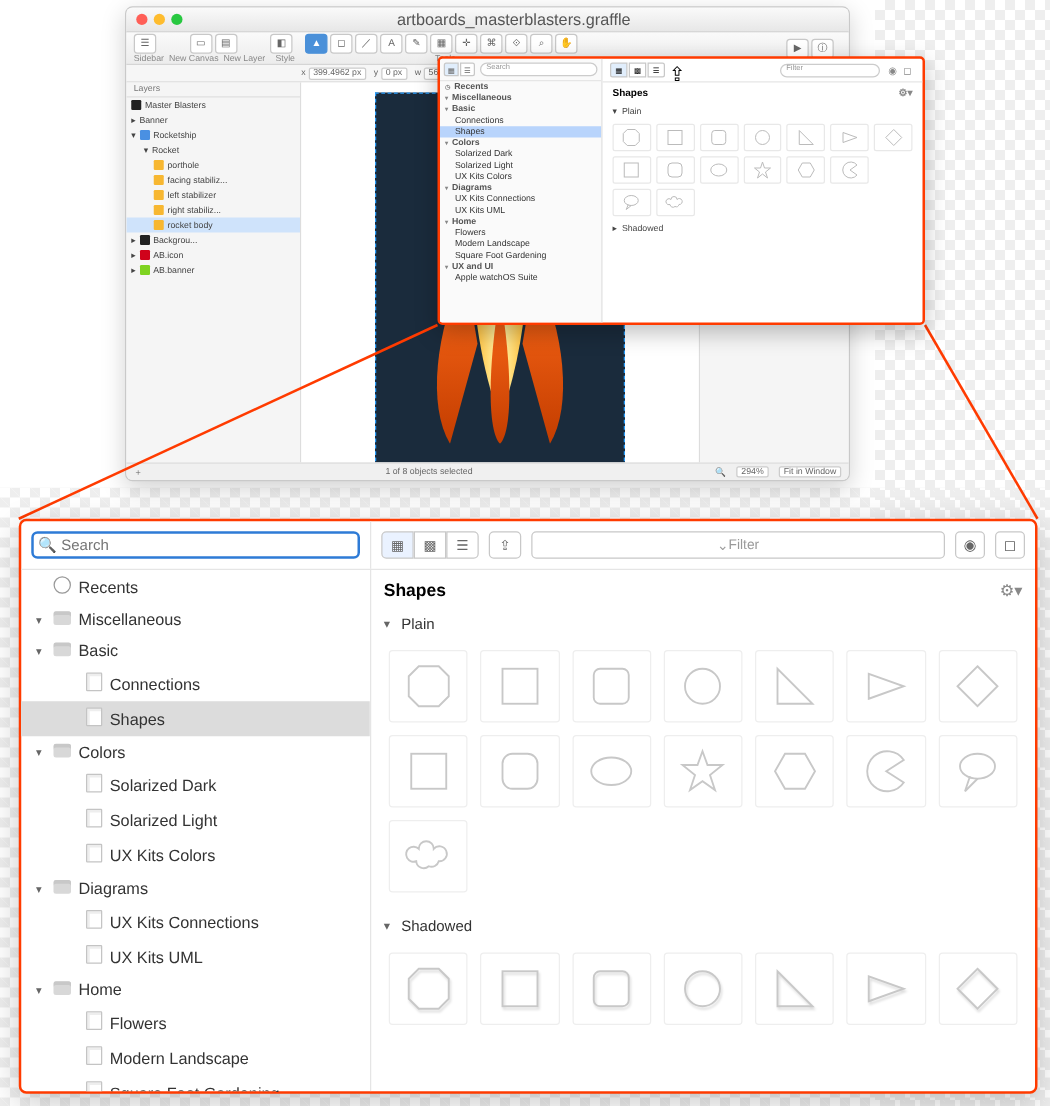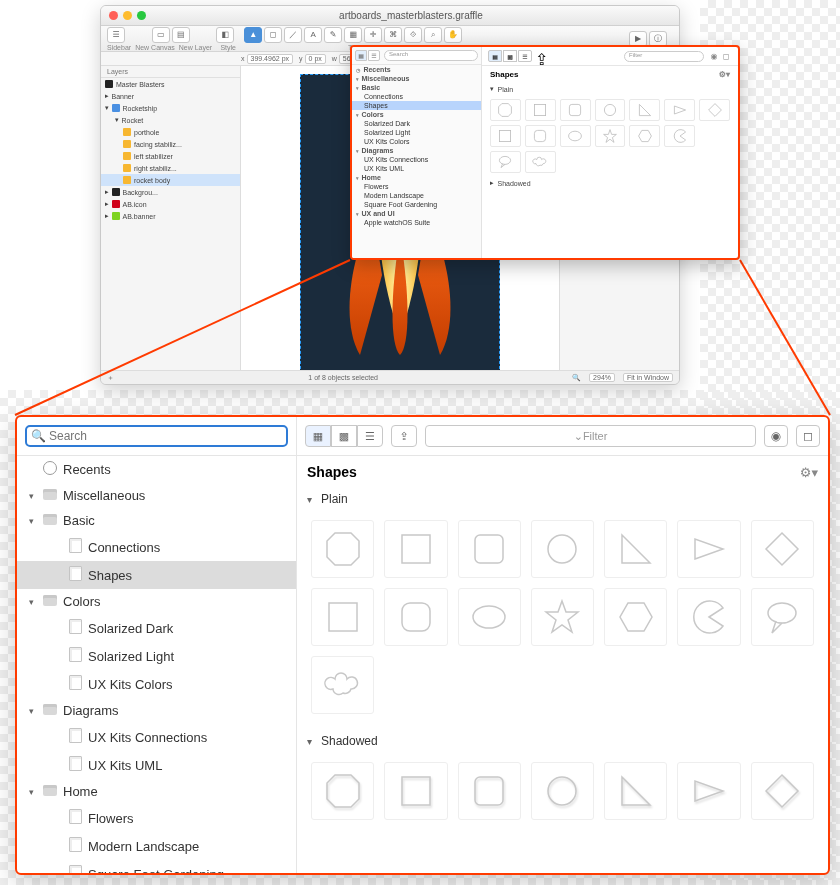--- a/index.html
+++ b/index.html
@@ -25,21 +25,21 @@
   }
   
   .app-window {
     position:absolute; left:100px; top:5px; width:580px; height:380px;
     background:#f2f2f2; border:1px solid #c9c9c9; border-radius:6px;
     box-shadow:0 6px 20px rgba(0,0,0,.18); z-index:2; overflow:hidden;
   }
   .titlebar { height:20px; display:flex; align-items:center; gap:5px; padding:0 8px; background:linear-gradient(#fafafa,#e7e7e7); border-bottom:1px solid #d0d0d0;}
   .tl-dot { width:9px; height:9px; border-radius:50%; }
   .tl-red{background:#ff5f57;} .tl-yel{background:#febc2e;} .tl-grn{background:#28c840;}
-  .titlebar .title { flex:1; text-align:center; font-size:10px; color:#555; }
+  .titlebar .title { flex:1; text-align:center; font-size:13px; color:#555; }
   .toolbar { height:26px; background:linear-gradient(#fafafa,#ececec); border-bottom:1px solid #d5d5d5; display:flex; align-items:center; padding:0 6px; gap:4px;}
   .tb-group { display:flex; gap:2px; margin-right:6px;}
   .tb-btn { width:18px; height:16px; background:#fff; border:1px solid #c8c8c8; border-radius:3px; display:flex; align-items:center; justify-content:center; font-size:8px; color:#666;}
   .tb-btn.active{background:#4a90d9;border-color:#4a90d9;color:#fff;}
   .tb-lbl { font-size:7px; color:#888; text-align:center; margin-top:1px;}
   .tb-col { display:flex; flex-direction:column; align-items:center;}
   .tb-spacer{flex:1;}
   .ruler-row { height:14px; background:#f6f6f6; border-bottom:1px solid #ddd; display:flex; align-items:center; font-size:7px; color:#666; padding-left:140px; gap:6px;}
   .ruler-row .seg{display:flex;align-items:center;gap:2px;}
   .mini-input{height:10px;background:#fff;border:1px solid #ccc;border-radius:2px;padding:0 3px;}

